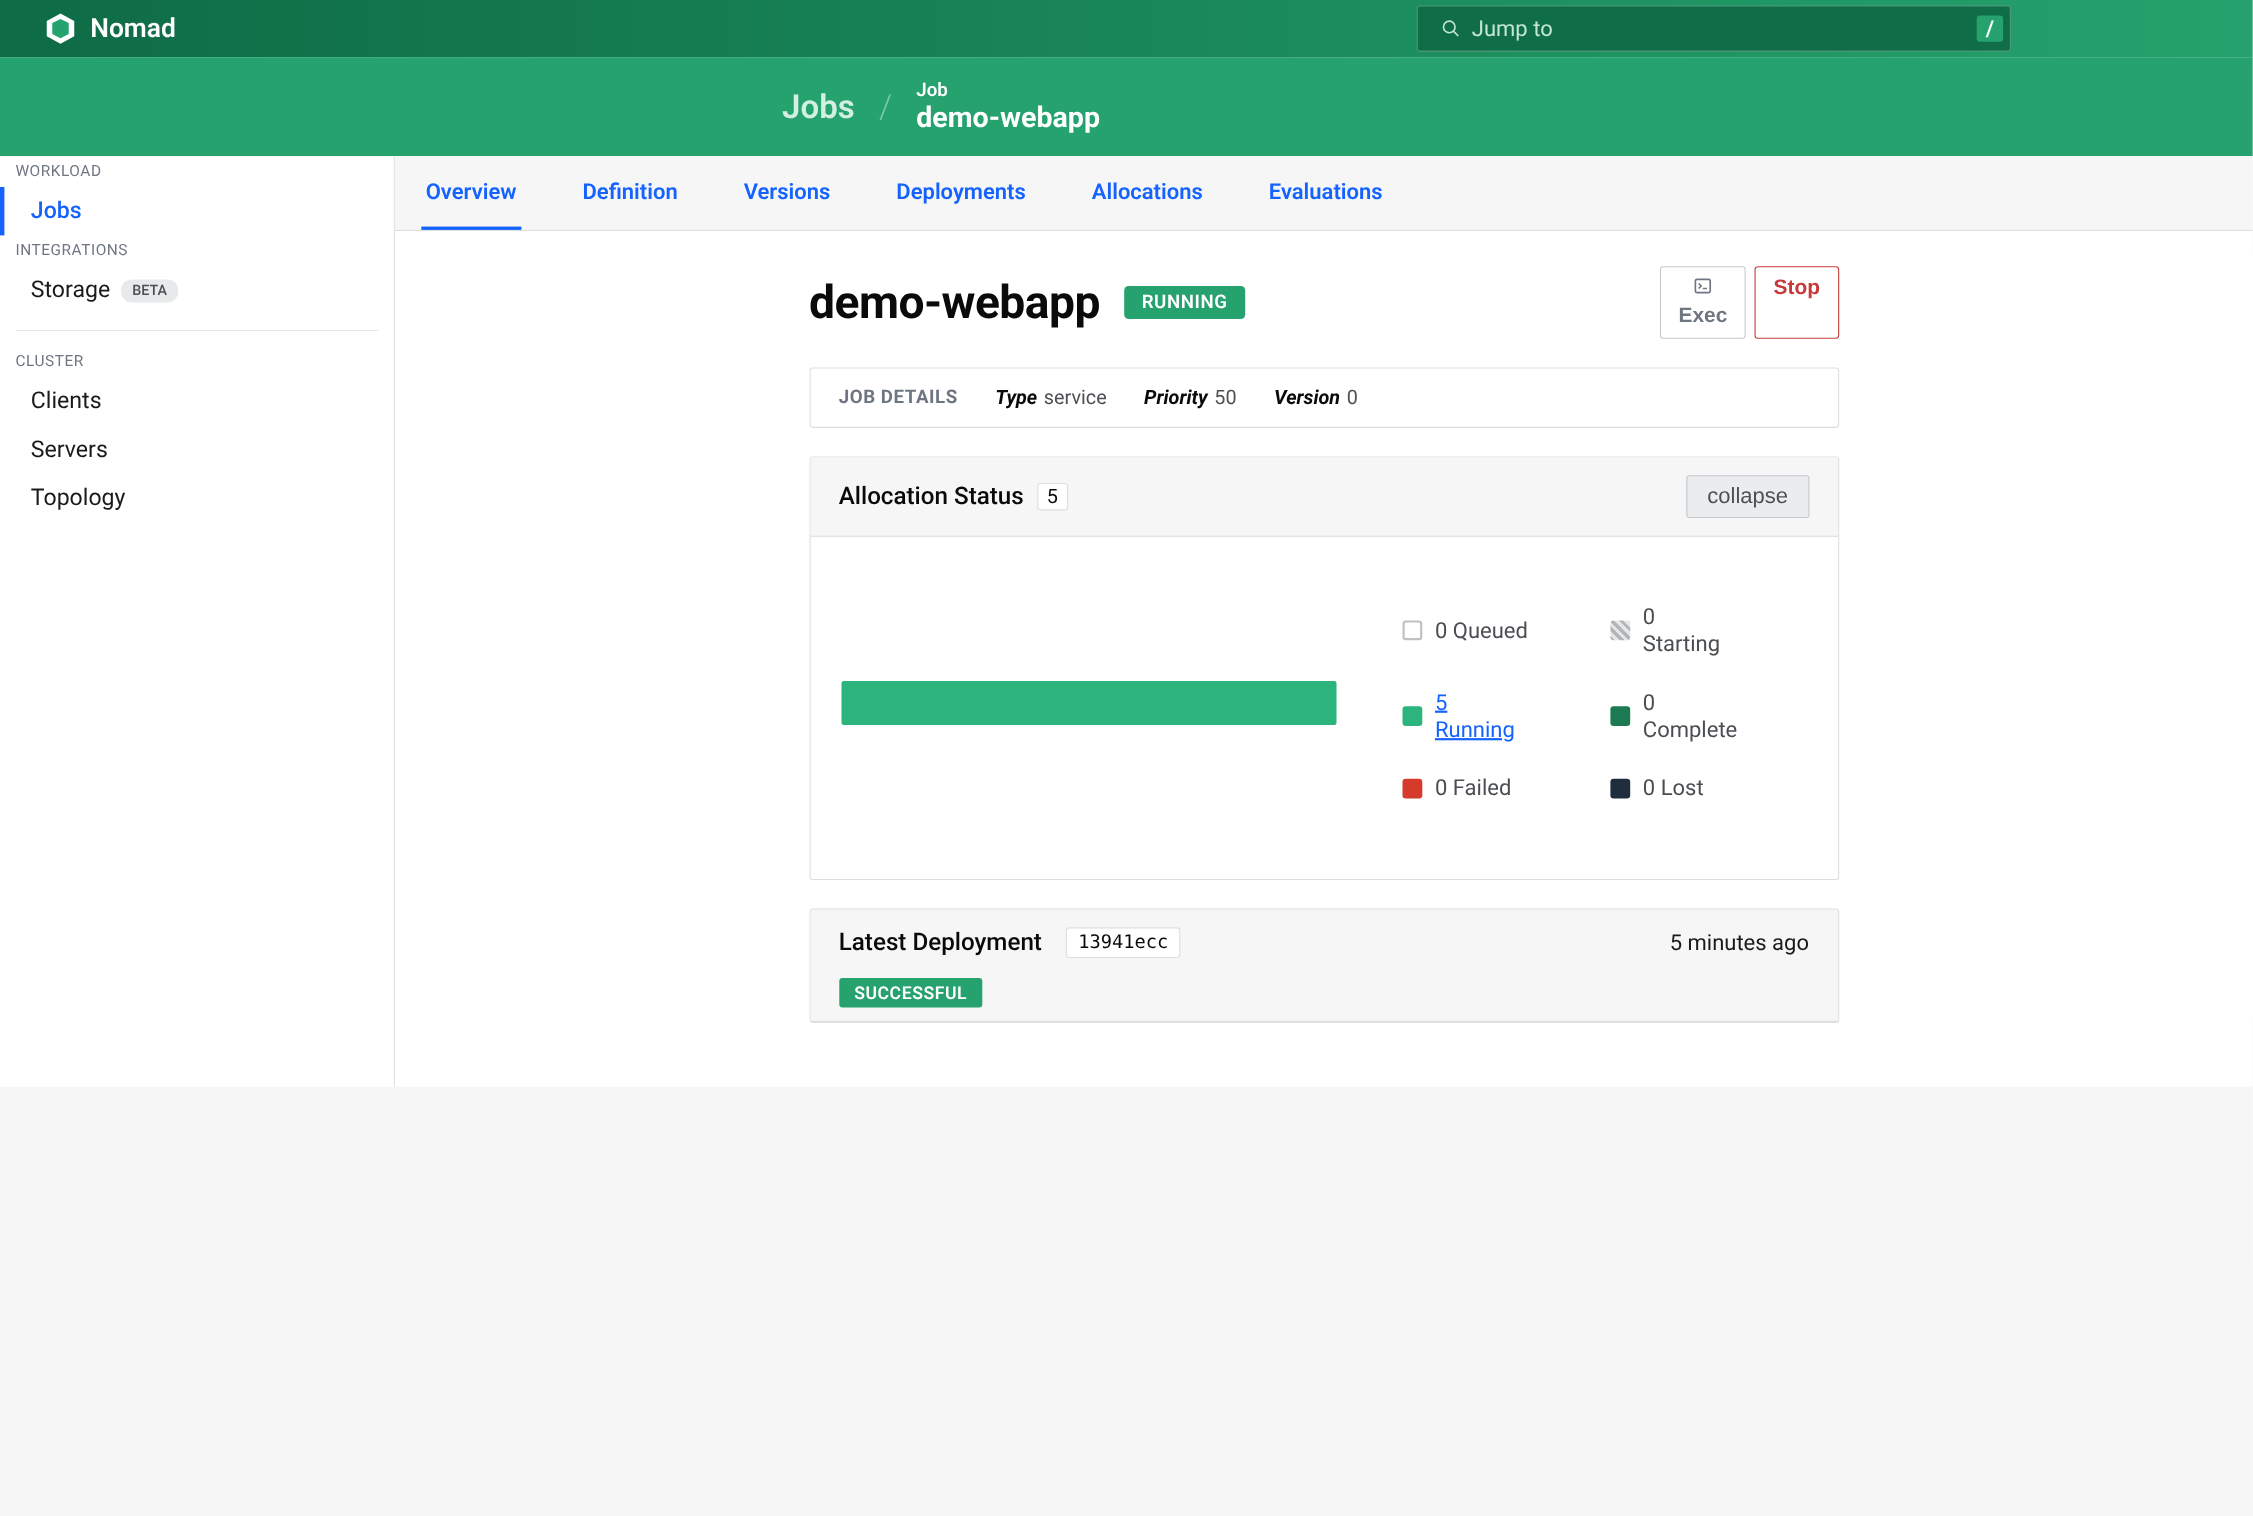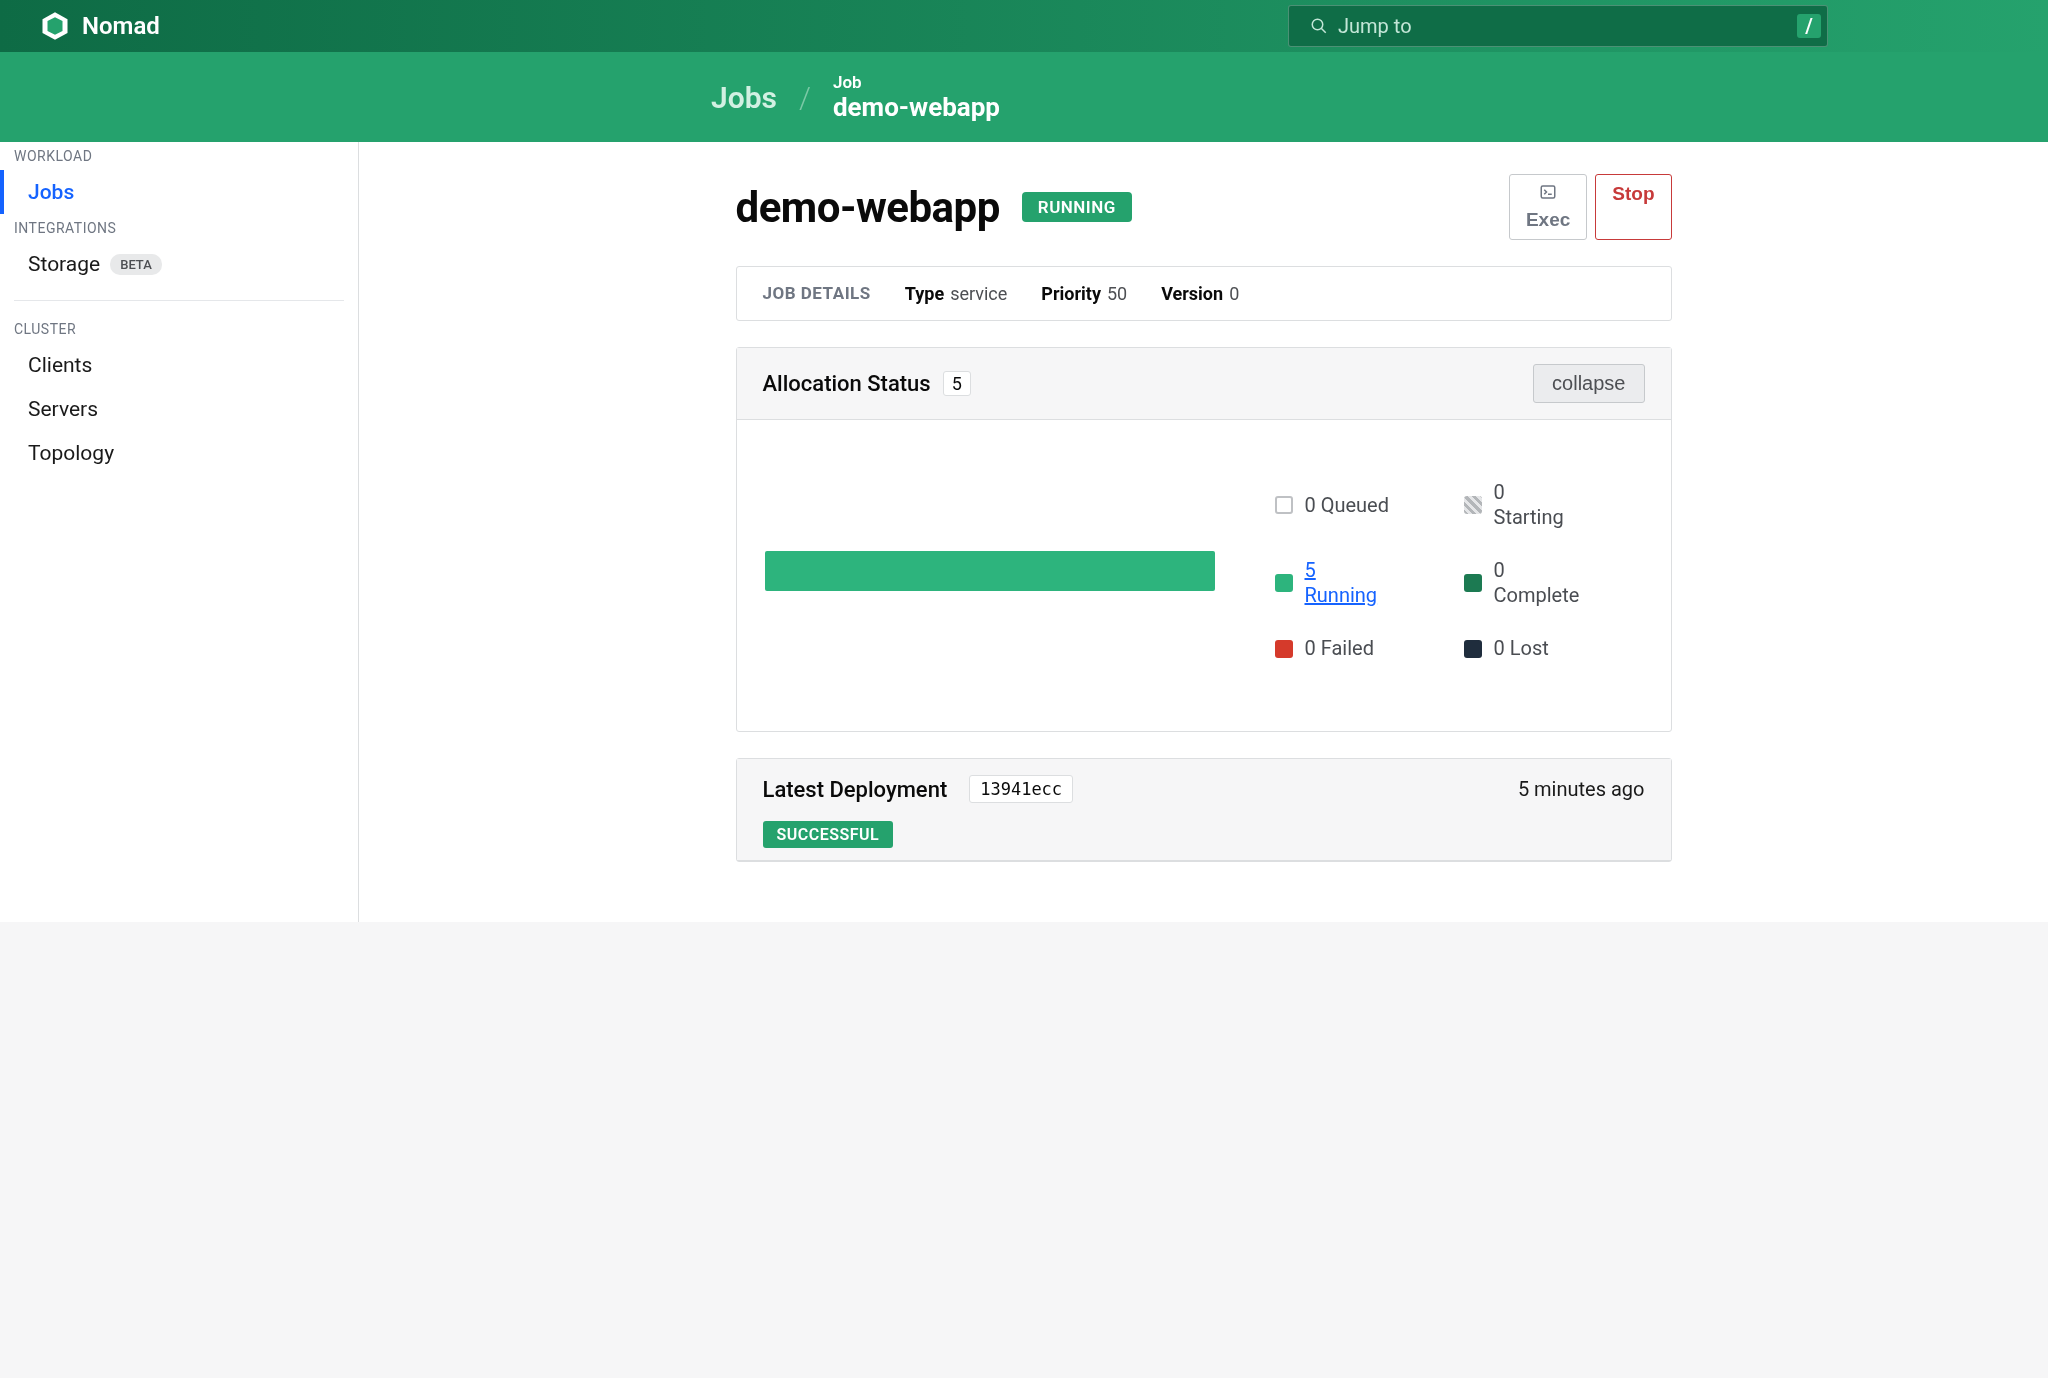--- a/index.html
+++ b/index.html
@@ -35,21 +35,21 @@
 .job-header { display: flex; align-items: center; gap: 22px; margin-bottom: 26px; }
 .job-title { font-size: 42px; font-weight: 700; letter-spacing: -0.5px; }
 .badge-running { background: #25a26d; color: #fff; padding: 5px 16px; border-radius: 4px; font-size: 17px; font-weight: 600; letter-spacing: 0.5px; }
 .job-actions { margin-left: auto; display: flex; gap: 8px; }
 .btn { border: 1px solid #c6c9cc; background: #fff; border-radius: 3px; padding: 8px 16px; font-size: 19px; font-weight: 600; cursor: pointer; display: flex; align-items: center; gap: 8px; color: #6f7682; flex-direction: column; }
 .btn-stop { border-color: #c73a3a; color: #c73a3a; }
 
 .card { border: 1px solid #dcdee0; border-radius: 3px; margin-bottom: 26px; background: #fff; }
 .job-details { display: flex; gap: 34px; padding: 16px 26px; font-size: 18px; }
 .job-details-label { color: #6f7682; font-weight: 700; letter-spacing: 0.5px; font-size: 17px; }
-.kv strong { font-weight: 700; }
+.kv strong { font-weight: 700; font-style: italic; }
 .kv span { color: #4d4f53; margin-left: 6px; }
 
 .alloc-header { background: #f6f6f7; border-bottom: 1px solid #dcdee0; display: flex; align-items: center; padding: 16px 26px; gap: 12px; }
 .alloc-title { font-size: 22px; font-weight: 500; }
 .alloc-count { background: #fff; border: 1px solid #dcdee0; border-radius: 3px; padding: 1px 8px; font-size: 18px; }
 .btn-collapse { margin-left: auto; background: #ebecee; border: 1px solid #c6c9cc; padding: 7px 18px; font-size: 20px; border-radius: 3px; cursor: pointer; color: #4d4f53; }
 
 .alloc-body { display: flex; padding: 60px 28px 70px; gap: 60px; align-items: center; }
 .bar { height: 40px; width: 450px; background: #2db47d; border-radius: 2px; }
 .legend { display: grid; grid-template-columns: repeat(2, 155px); gap: 28px 34px; font-size: 20px; color: #4a4d52; }
@@ -115,20 +115,28 @@
 
     <hr class="sidebar-divider">
 
     <div class="sidebar-section-label">CLUSTER</div>
     <div class="sidebar-item">Clients</div>
     <div class="sidebar-item">Servers</div>
     <div class="sidebar-item">Topology</div>
   </aside>
 
   <main class="main">
+    <div class="tabs">
+      <div class="tab active">Overview</div>
+      <div class="tab">Definition</div>
+      <div class="tab">Versions</div>
+      <div class="tab">Deployments</div>
+      <div class="tab">Allocations</div>
+      <div class="tab">Evaluations</div>
+    </div>
 
     <div class="content">
       <div class="job-header">
         <h1 class="job-title">demo-webapp</h1>
         <span class="badge-running">RUNNING</span>
         <div class="job-actions">
           <button class="btn">
             <svg width="18" height="18" viewBox="0 0 24 24" fill="none" stroke="#6f7682" stroke-width="2">
                 <rect x="3" y="4" width="18" height="16" rx="2"></rect>
                 <polyline points="7,9 10,12 7,15"></polyline>

